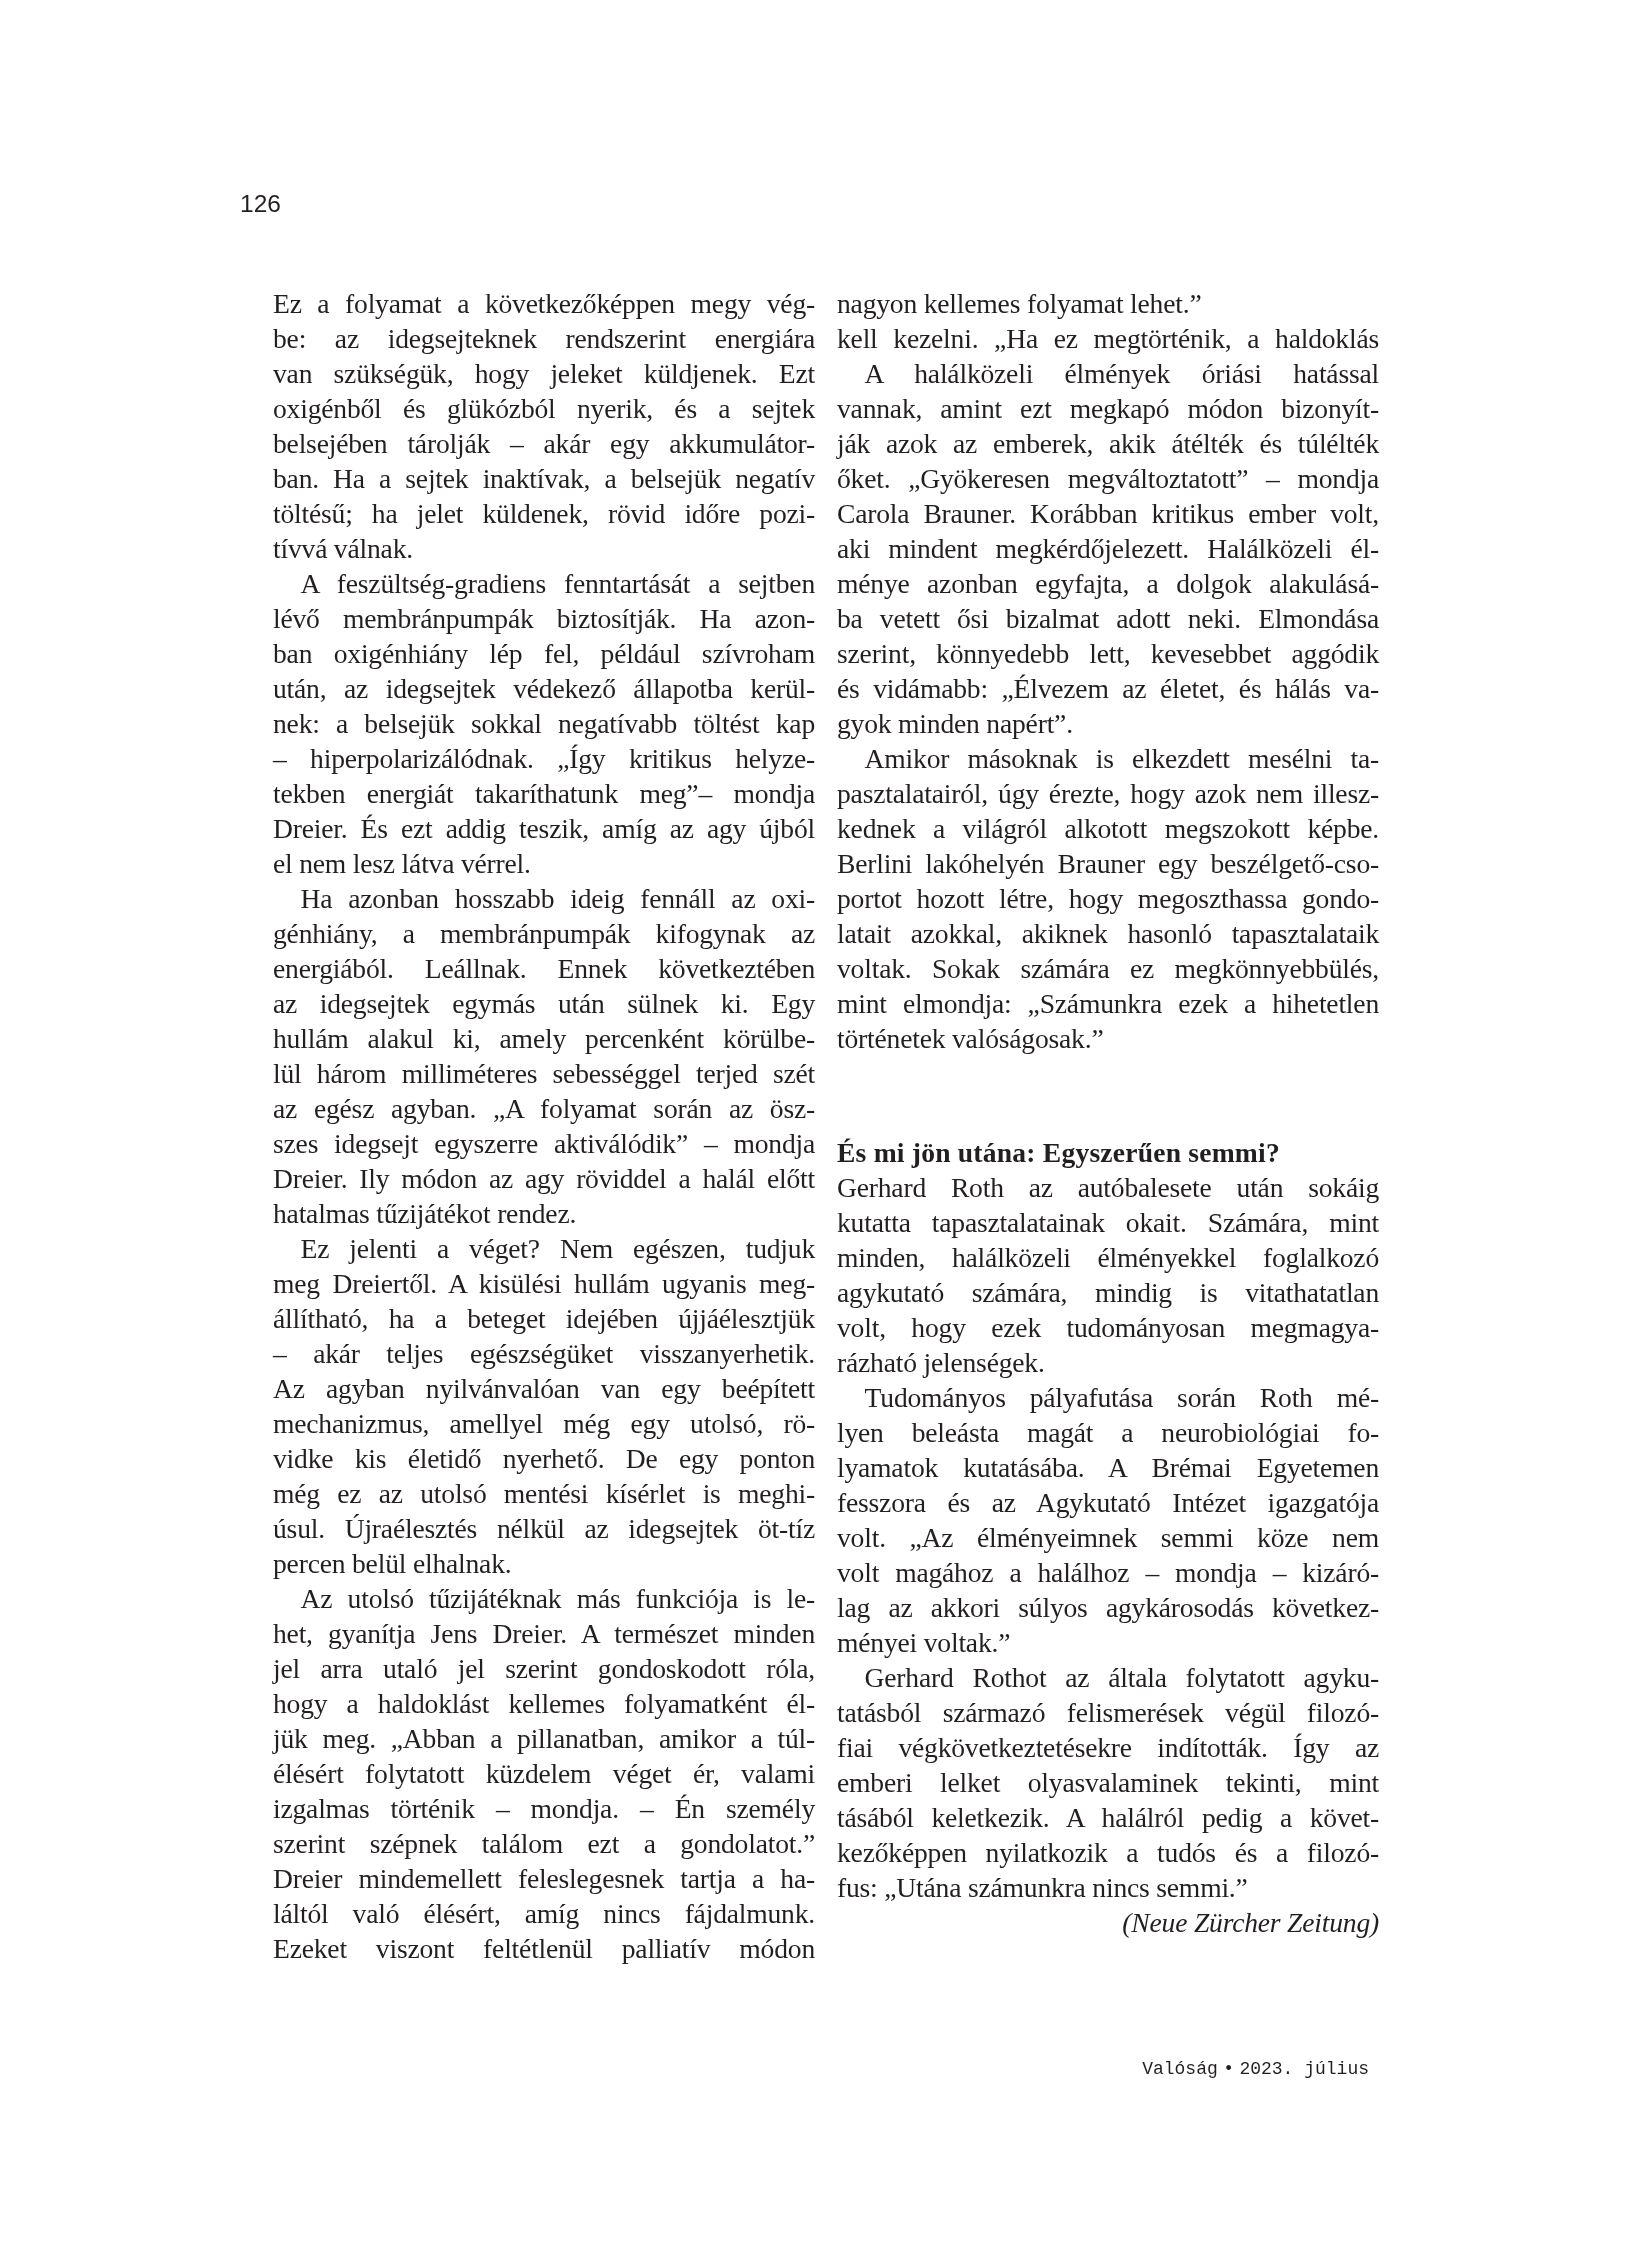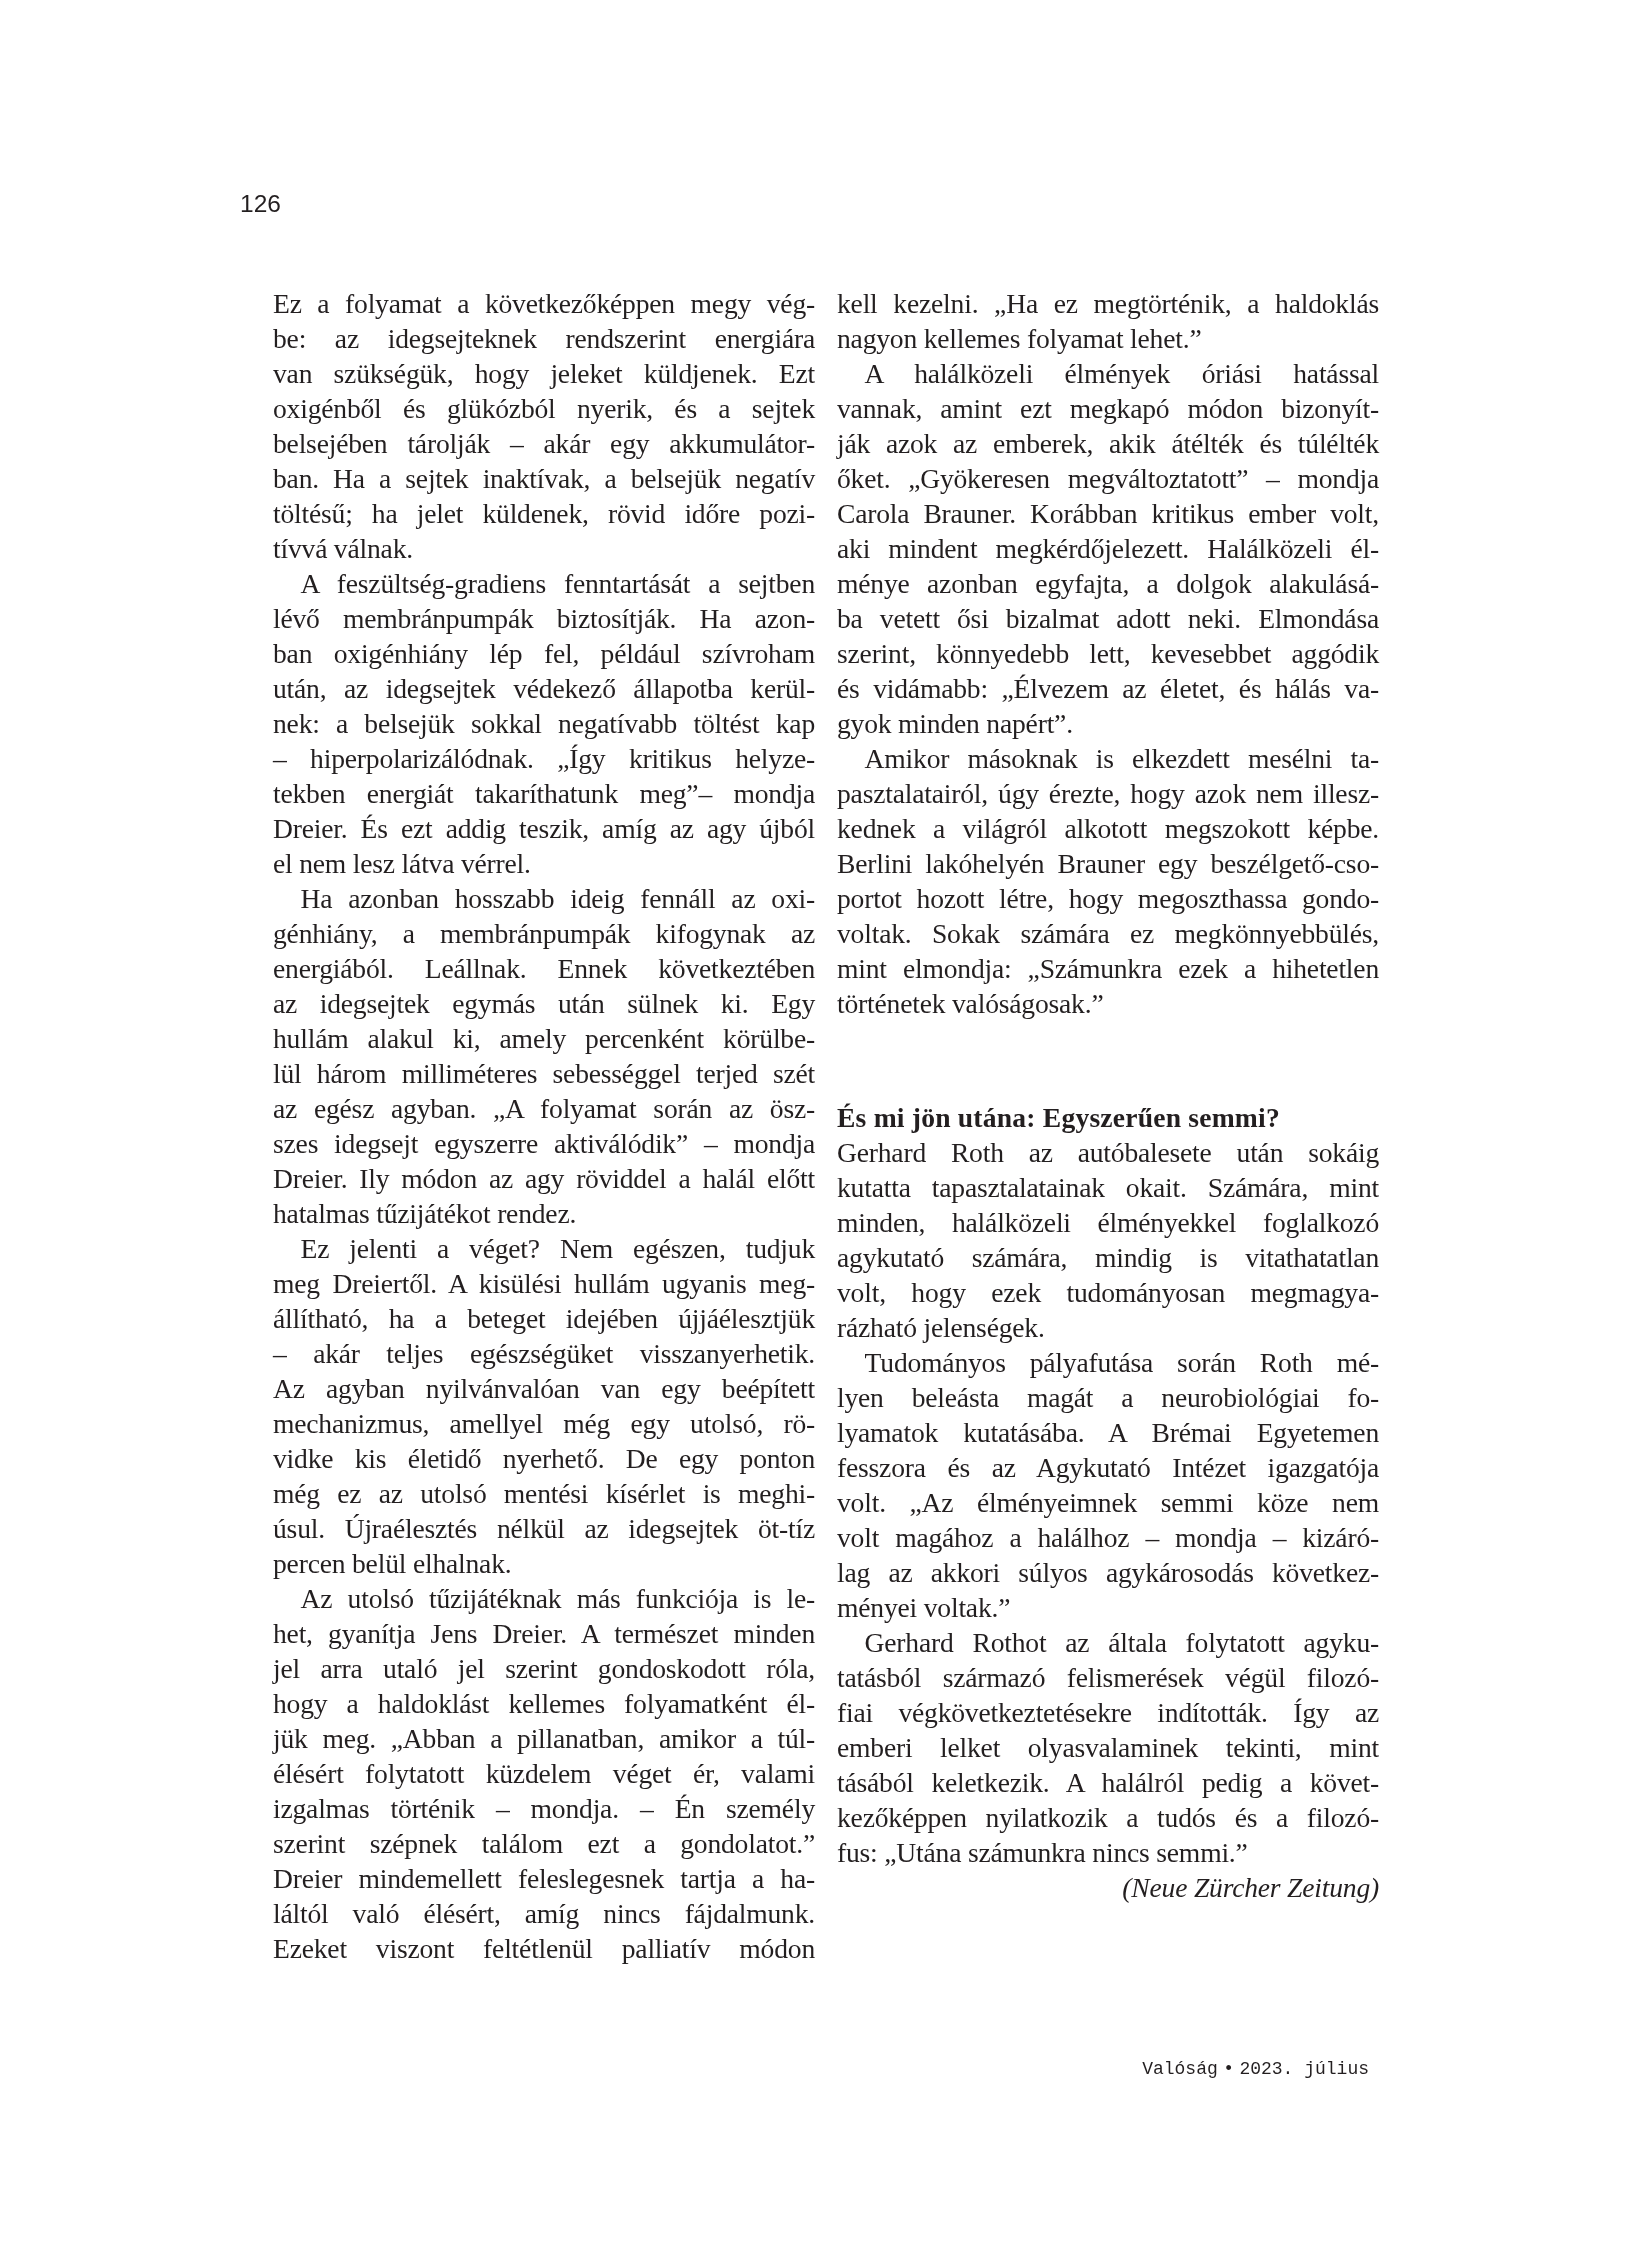--- a/index.html
+++ b/index.html
@@ -125,42 +125,43 @@
       <div class="ln">izgalmas történik – mondja. – Én személy</div>
       <div class="ln">szerint szépnek találom ezt a gondolatot.”</div>
       <div class="ln">Dreier mindemellett feleslegesnek tartja a ha-</div>
       <div class="ln">láltól való élésért, amíg nincs fájdalmunk.</div>
       <div class="ln">Ezeket viszont feltétlenül palliatív módon</div>
     </div>
   </div>
 
   <div class="col col-right">
     <div class="para">
+      <div class="ln end">nagyon kellemes folyamat lehet.”</div>
       <div class="ln">kell kezelni. „Ha ez megtörténik, a haldoklás</div>
-      <div class="ln end">nagyon kellemes folyamat lehet.”</div>
     </div>
     <div class="para">
       <div class="ln ind">A halálközeli élmények óriási hatással</div>
       <div class="ln">vannak, amint ezt megkapó módon bizonyít-</div>
       <div class="ln">ják azok az emberek, akik átélték és túlélték</div>
       <div class="ln">őket. „Gyökeresen megváltoztatott” – mondja</div>
       <div class="ln">Carola Brauner. Korábban kritikus ember volt,</div>
       <div class="ln">aki mindent megkérdőjelezett. Halálközeli él-</div>
       <div class="ln">ménye azonban egyfajta, a dolgok alakulásá-</div>
       <div class="ln">ba vetett ősi bizalmat adott neki. Elmondása</div>
       <div class="ln">szerint, könnyedebb lett, kevesebbet aggódik</div>
       <div class="ln">és vidámabb: „Élvezem az életet, és hálás va-</div>
       <div class="ln end">gyok minden napért”.</div>
     </div>
     <div class="para">
       <div class="ln ind">Amikor másoknak is elkezdett mesélni ta-</div>
       <div class="ln">pasztalatairól, úgy érezte, hogy azok nem illesz-</div>
       <div class="ln">kednek a világról alkotott megszokott képbe.</div>
       <div class="ln">Berlini lakóhelyén Brauner egy beszélgető-cso-</div>
       <div class="ln">portot hozott létre, hogy megoszthassa gondo-</div>
+      <div class="ln">latait azokkal, akiknek hasonló tapasztalataik</div>
       <div class="ln">voltak. Sokak számára ez megkönnyebbülés,</div>
       <div class="ln">mint elmondja: „Számunkra ezek a hihetetlen</div>
       <div class="ln end">történetek valóságosak.”</div>
     </div>
 
     <div class="ln blank"></div>
     <div class="ln hd">És mi jön utána: Egyszerűen semmi?</div>
 
     <div class="para">
       <div class="ln">Gerhard Roth az autóbalesete után sokáig</div>

